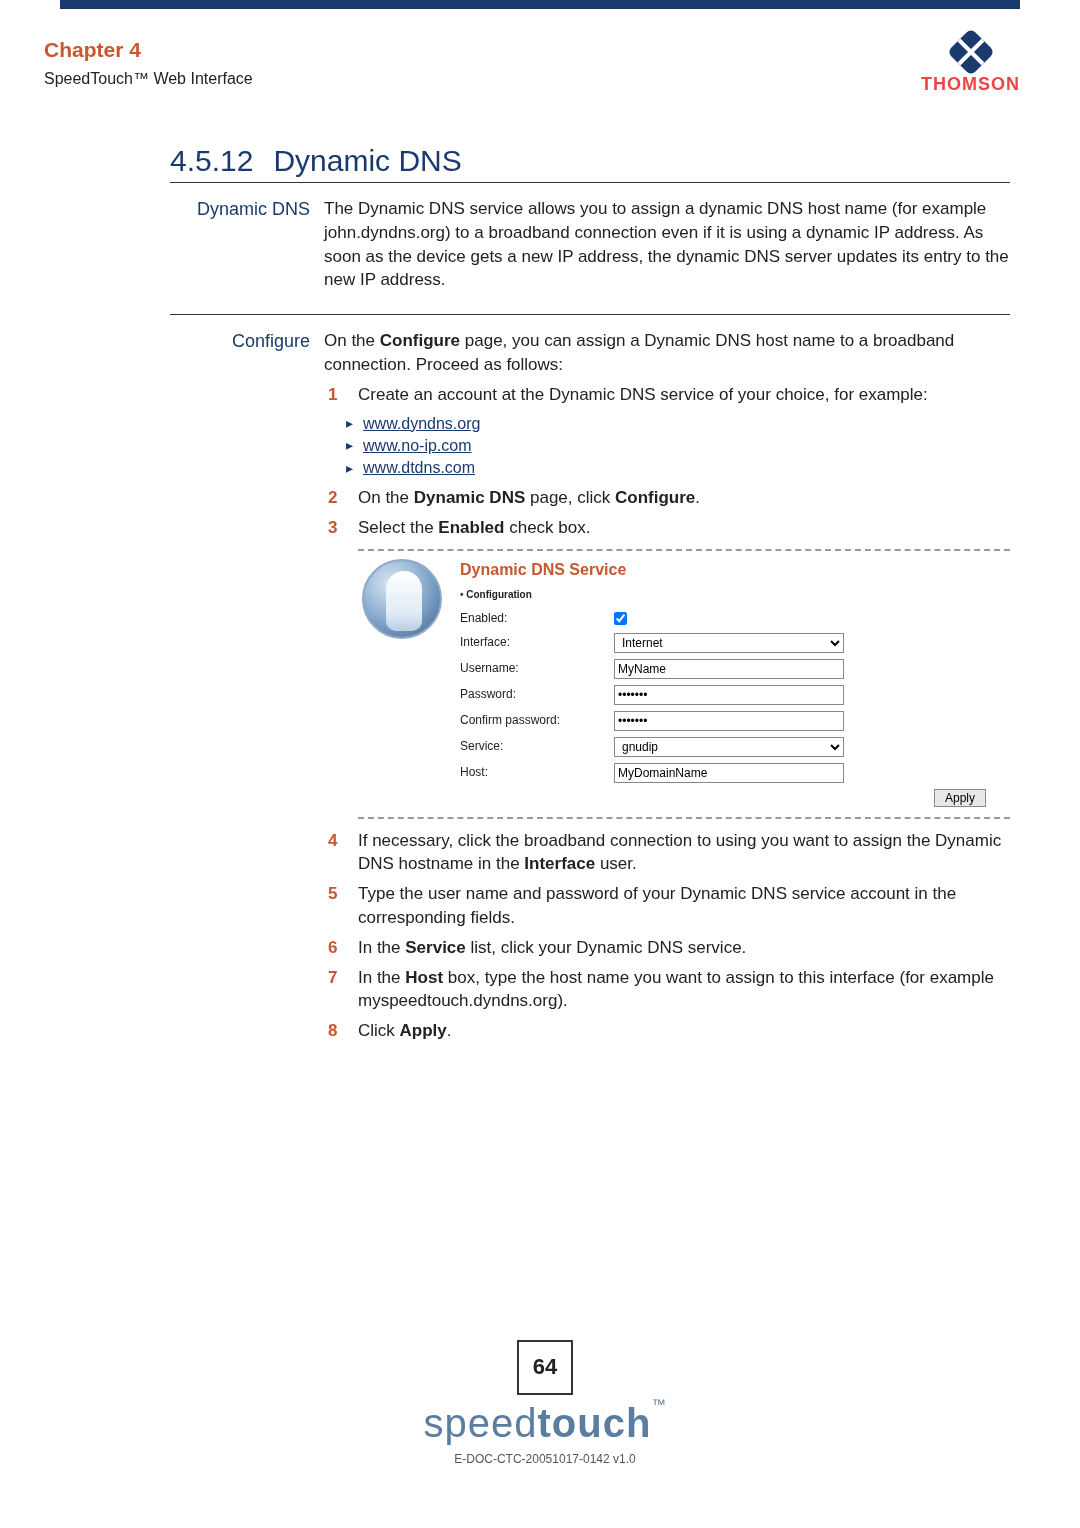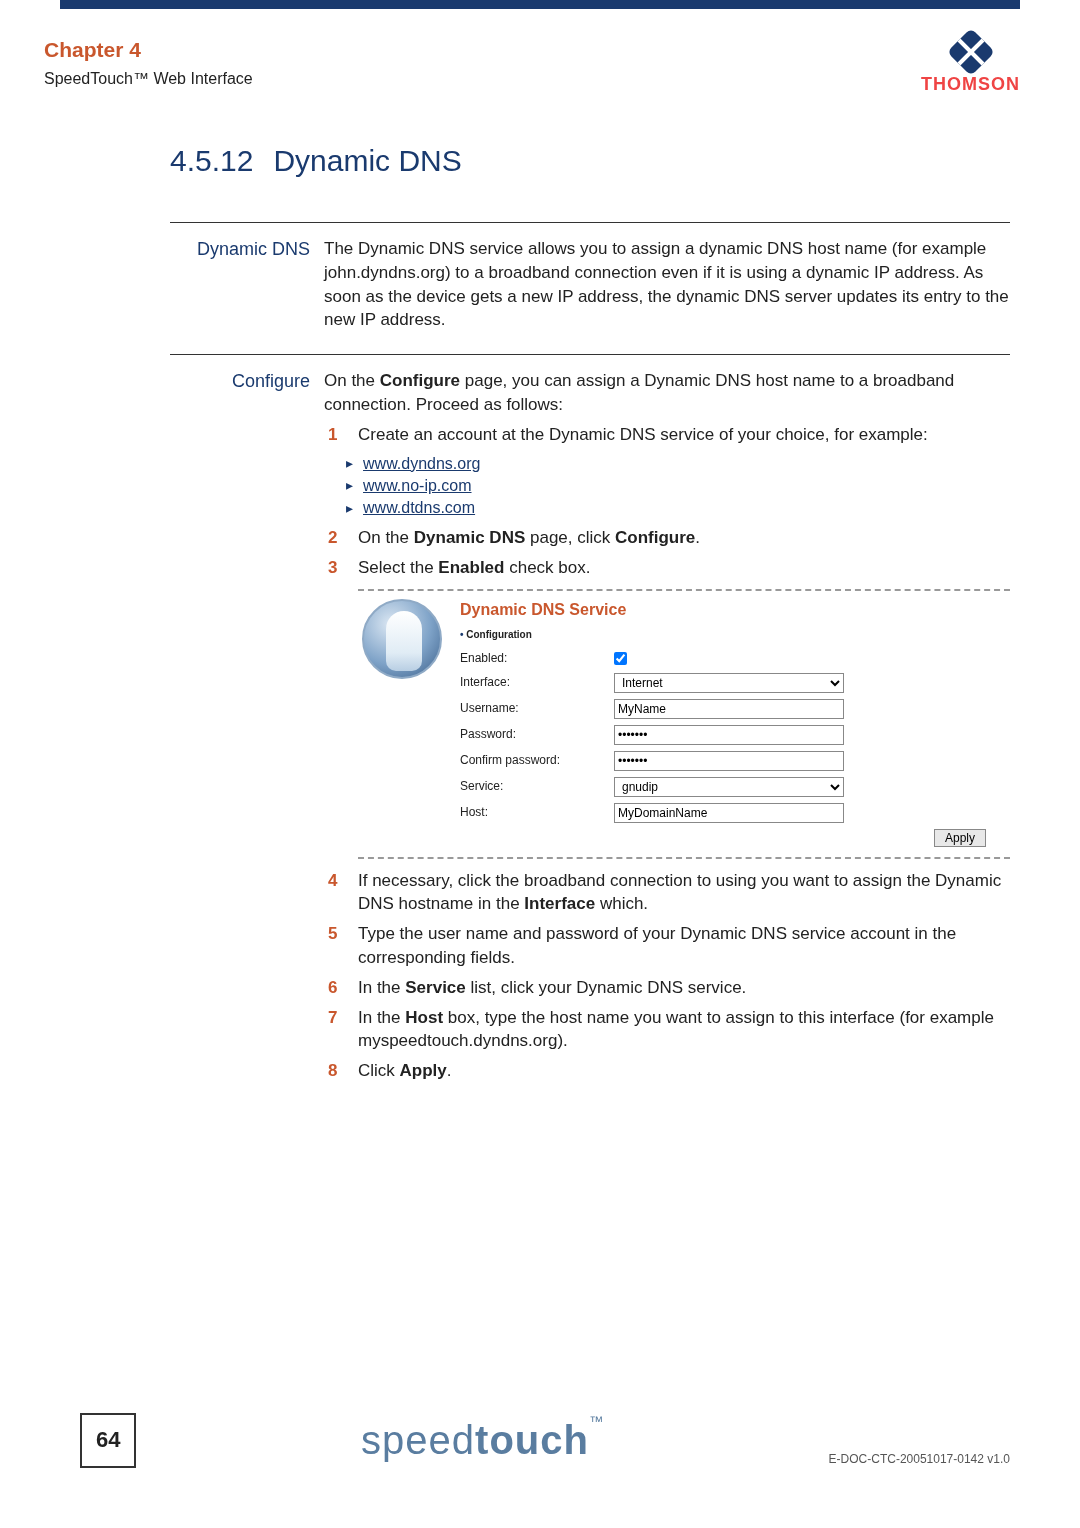--- a/index.html
+++ b/index.html
@@ -42,21 +42,20 @@
   .thomson-logo .shape::before { left:15px; top:0; width:4px; height:34px;}
   .thomson-logo .shape::after  { top:15px; left:0; height:4px; width:34px;}
   .thomson-text { color:#ef4444; font-weight:bold; font-size:18px; letter-spacing:1px; }
 
   .content {
     position: absolute;
     top: 140px; left: 170px; right: 70px;
   }
   .section-number {
     font-size: 30px; color: #1a3a6e;
-    margin-bottom: 40px;
     display: flex; gap: 20px;
   }
   .section-row {
     display: grid;
     grid-template-columns: 140px 1fr;
     gap: 14px;
     border-top: 1px solid #333;
     padding-top: 14px;
     margin-bottom: 22px;
   }
@@ -130,22 +129,23 @@
   .apply-row { text-align:right; margin-top:4px; padding-right: 20px;}
   .apply-btn {
     font-size: 12px; padding: 1px 10px;
     border: 1px solid #888; background:#e8e8e8;
   }
 
   .footer {
     position: absolute;
     bottom: 60px; left: 80px; right: 70px;
     display: flex;
-    align-items: flex-end;
+    align-items: center;
     justify-content: space-between;
+    flex-direction: column;
   }
   .page-box {
     border: 2px solid #333;
     padding: 10px 14px;
     font-weight: bold;
     font-size: 22px;
   }
   .speedtouch-logo {
     font-size: 40px;
     color: #5a7da0;
@@ -260,21 +260,21 @@
             <div class="apply-row">
               <button class="apply-btn">Apply</button>
             </div>
           </div>
         </div>
       </div>
 
       <div class="ol-item">
         <span class="num">4</span>
         <span class="txt">
-          <span>If necessary, click the broadband connection to using you want to assign the Dynamic DNS hostname in the </span><span class="bold">Interface</span><span> which.</span>
+          <span>If necessary, click the broadband connection to using you want to assign the Dynamic DNS hostname in the </span><span class="bold">Interface</span><span> user.</span>
         </span>
       </div>
       <div class="ol-item">
         <span class="num">5</span>
         <span class="txt">Type the user name and password of your Dynamic DNS service account in the corresponding fields.</span>
       </div>
       <div class="ol-item">
         <span class="num">6</span>
         <span class="txt">
           <span>In the </span><span class="bold">Service</span><span> list, click your Dynamic DNS service.</span>

